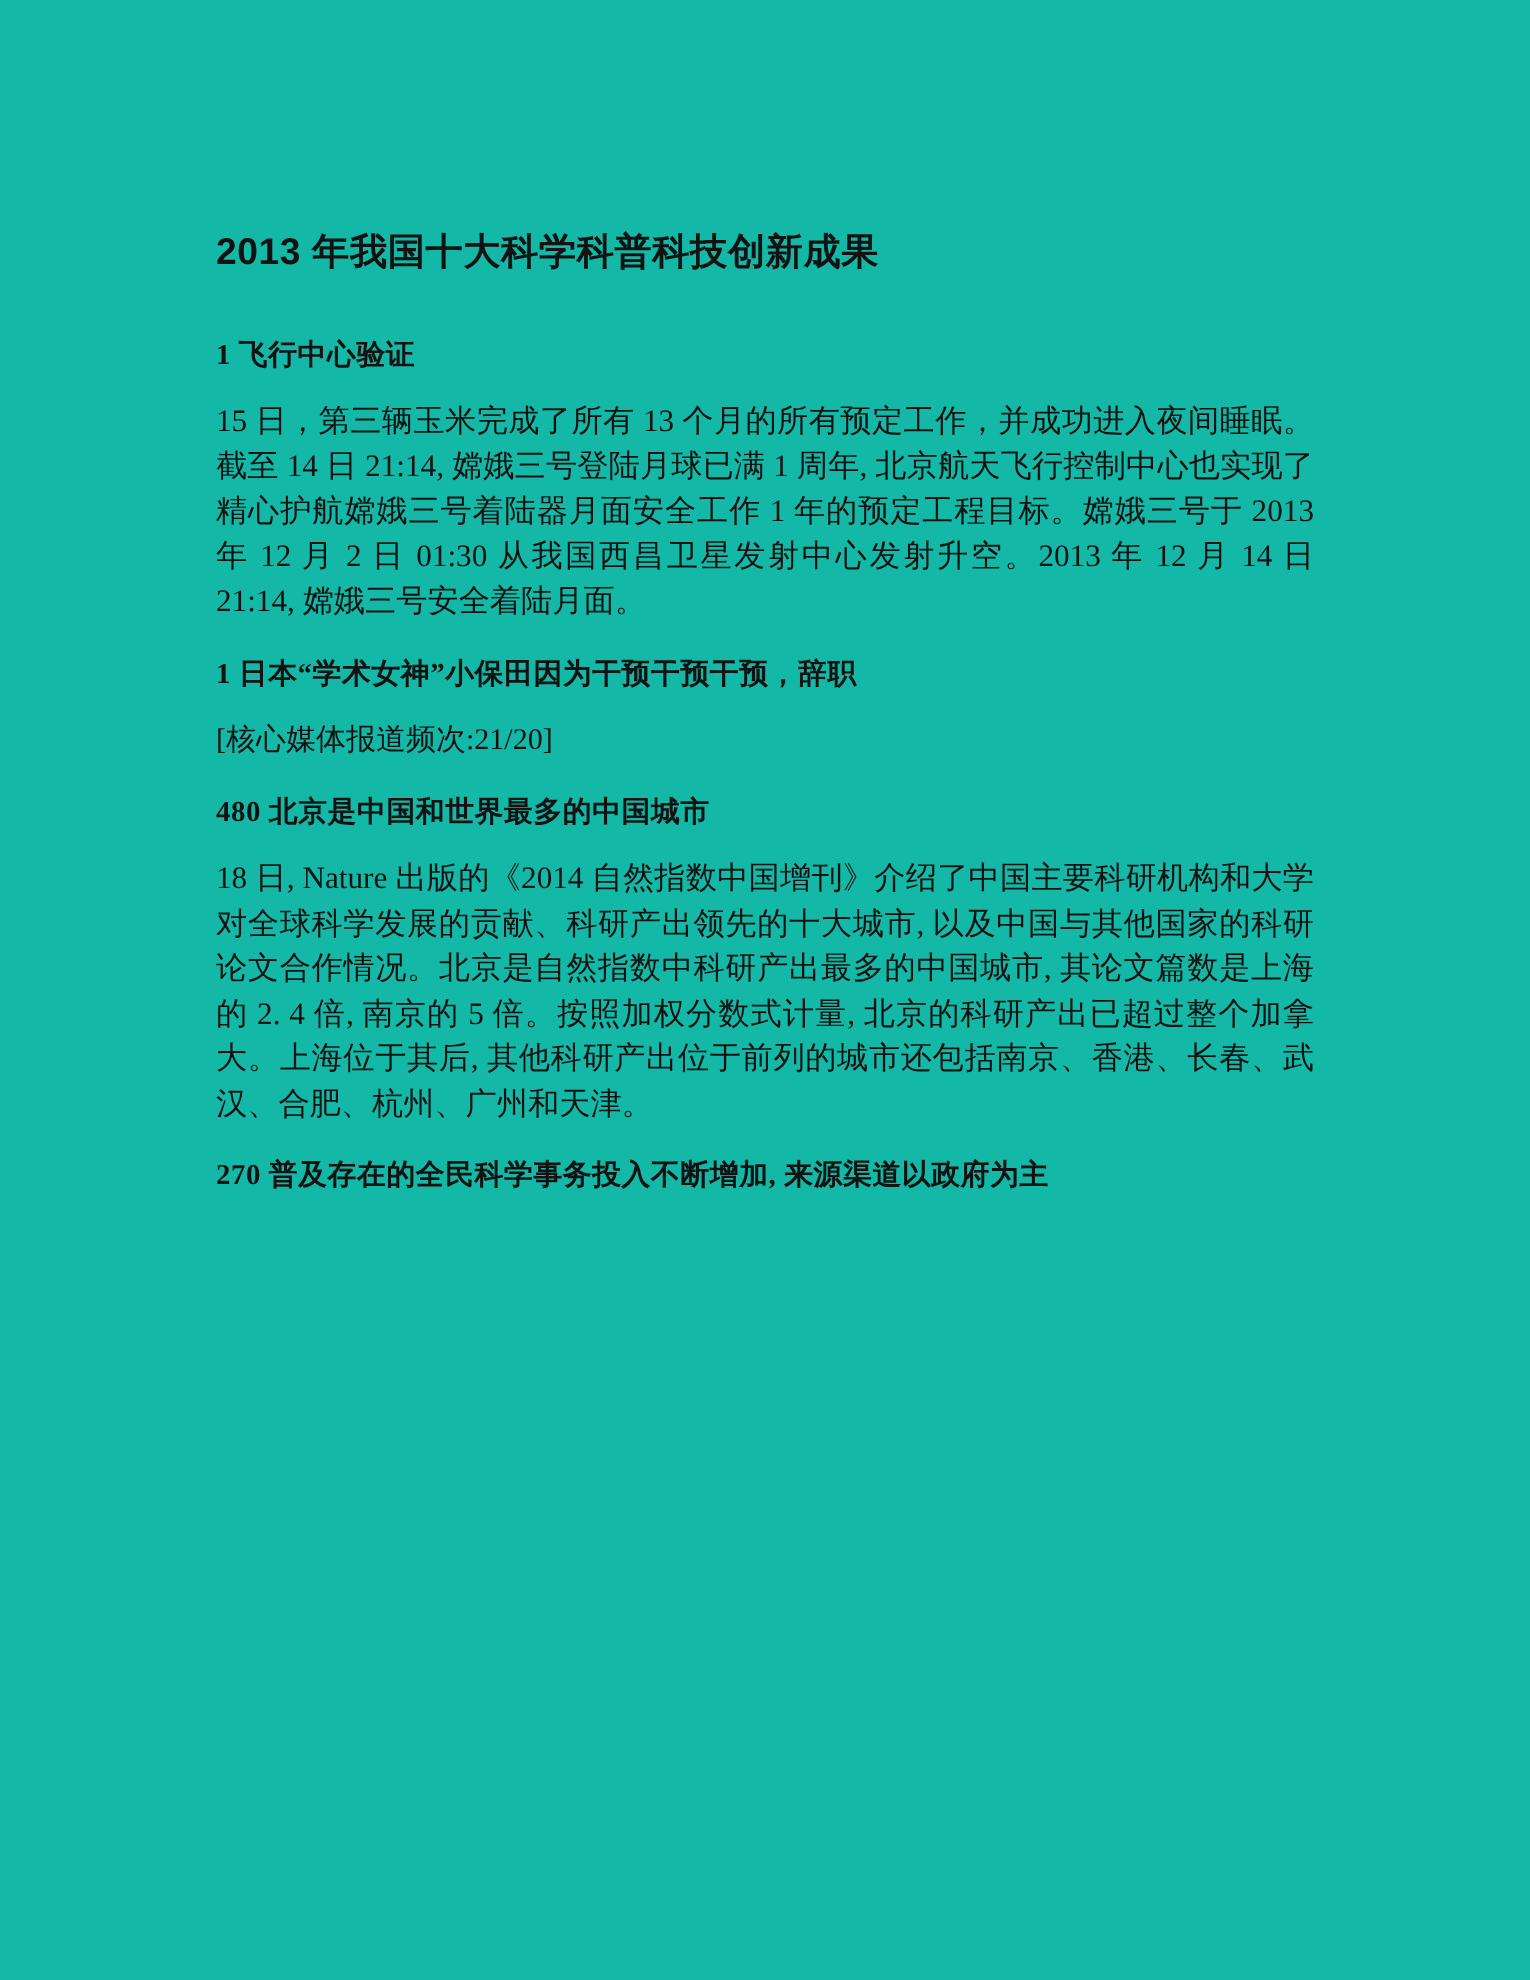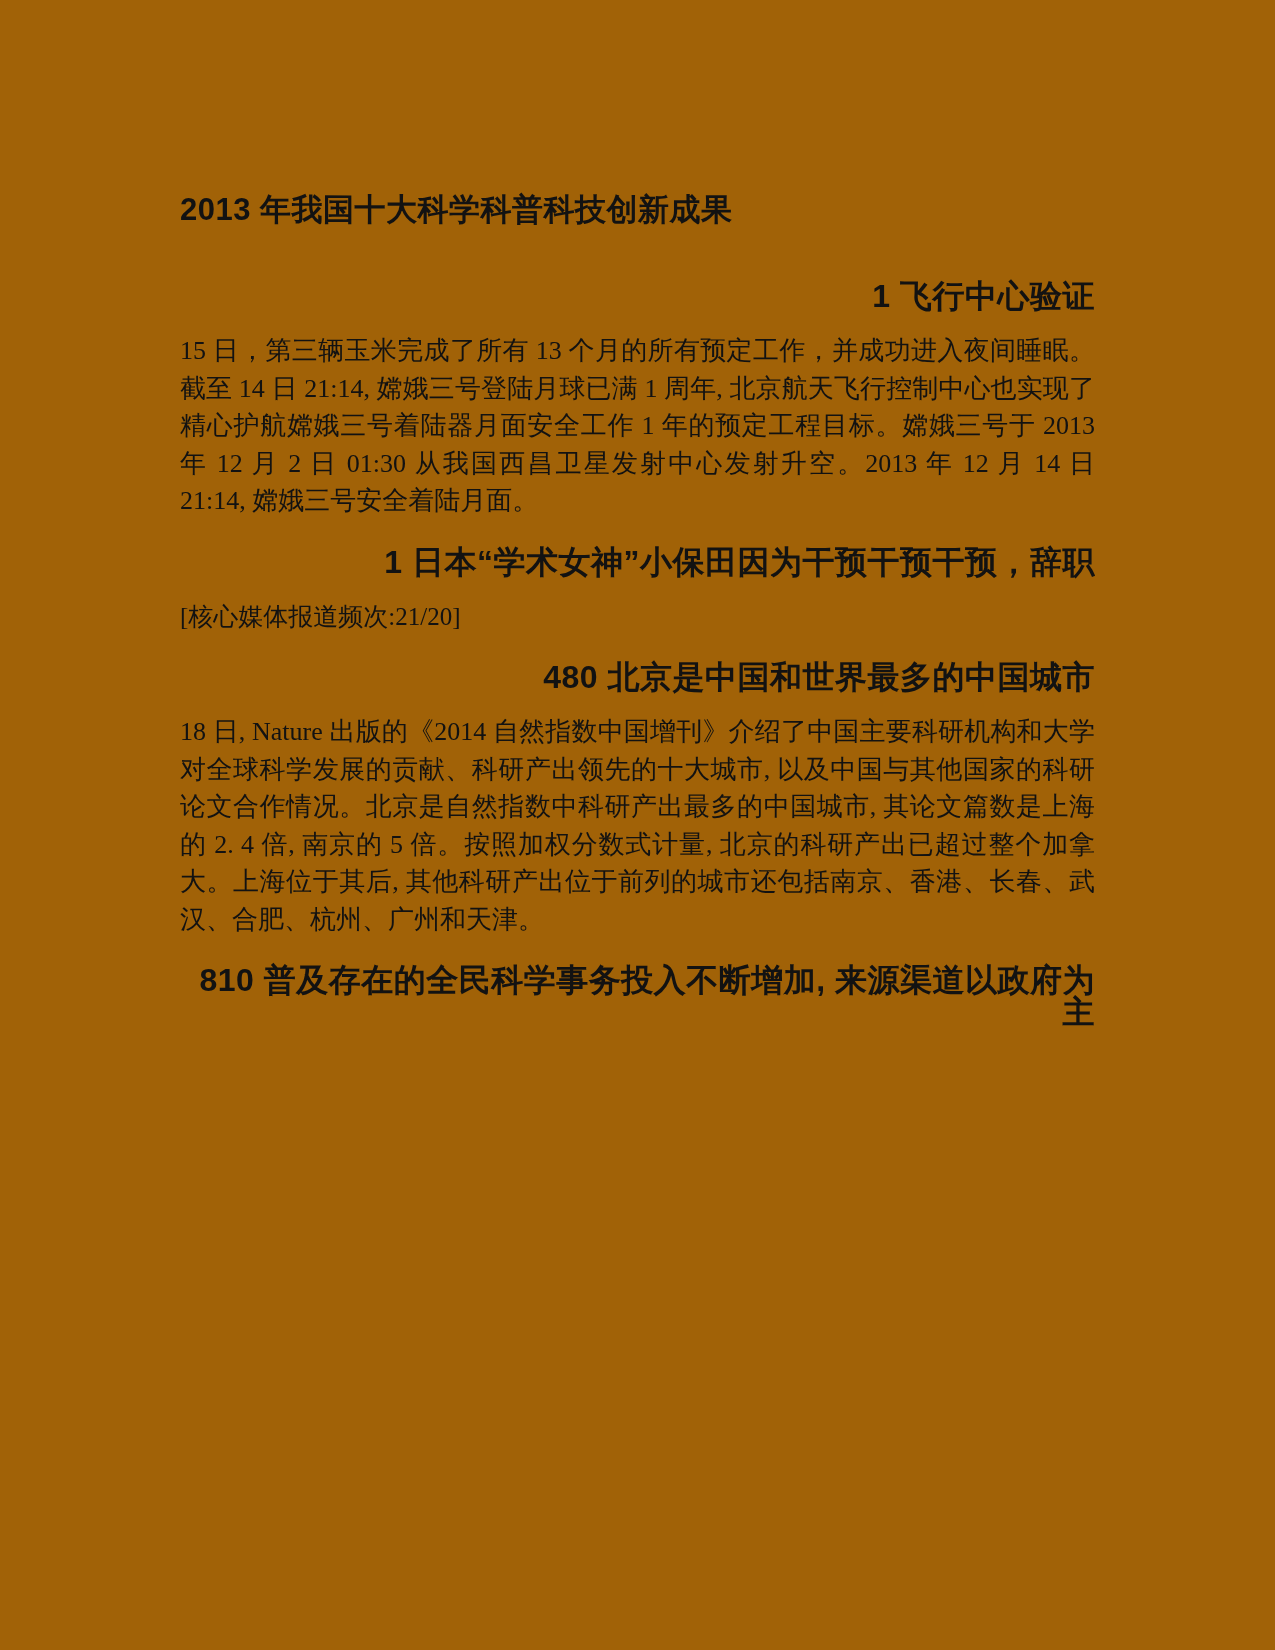--- a/index.html
+++ b/index.html
@@ -10,39 +10,38 @@
   body {
     width: 1275px;
     height: 1650px;
     overflow: hidden;
   }
   .page {
     box-sizing: border-box;
     width: 1275px;
     height: 1650px;
     padding: 190px 180px 0 180px;
-    background: #a16207;
+    background: #14b8a6;
     color: #121212;
   }
   .doc-title {
     font-family: "Liberation Sans", sans-serif;
     font-weight: 700;
     font-size: 31px;
     line-height: 40px;
     margin: 0 0 50px 0;
     letter-spacing: 0.5px;
   }
   .section-heading {
-    font-family: Liberation Sans, sans-serif;
+    font-family: Liberation Serif, serif;
     font-weight: 700;
-    font-size: 32px;
+    font-size: 24px;
     line-height: 32px;
     margin: 26px 0 20px 0;
     letter-spacing: 0.5px;
-    text-align: right;
   }
   .body-text {
     font-family: "Liberation Serif", serif;
     font-size: 26px;
     line-height: 37.5px;
     margin: 0 0 14px 0;
     text-align: justify;
     text-justify: inter-character;
   }
   .media-freq {
@@ -69,17 +68,17 @@
     <h2 class="section-heading">1 日本“学术女神”小保田因为干预干预干预，辞职</h2>
     <p class="media-freq">[核心媒体报道频次:21/20]</p>
   </section>
 
   <section>
     <h2 class="section-heading">480 北京是中国和世界最多的中国城市</h2>
     <p class="body-text">18 日, Nature 出版的《2014 自然指数中国增刊》介绍了中国主要科研机构和大学对全球科学发展的贡献、科研产出领先的十大城市, 以及中国与其他国家的科研论文合作情况。北京是自然指数中科研产出最多的中国城市, 其论文篇数是上海的 2. 4 倍, 南京的 5 倍。按照加权分数式计量, 北京的科研产出已超过整个加拿大。上海位于其后, 其他科研产出位于前列的城市还包括南京、香港、长春、武汉、合肥、杭州、广州和天津。</p>
   </section>
 
   <section>
-    <h2 class="section-heading">810 普及存在的全民科学事务投入不断增加, 来源渠道以政府为主</h2>
+    <h2 class="section-heading">270 普及存在的全民科学事务投入不断增加, 来源渠道以政府为主</h2>
   </section>
 
 
 </div>
 
 </body></html>

